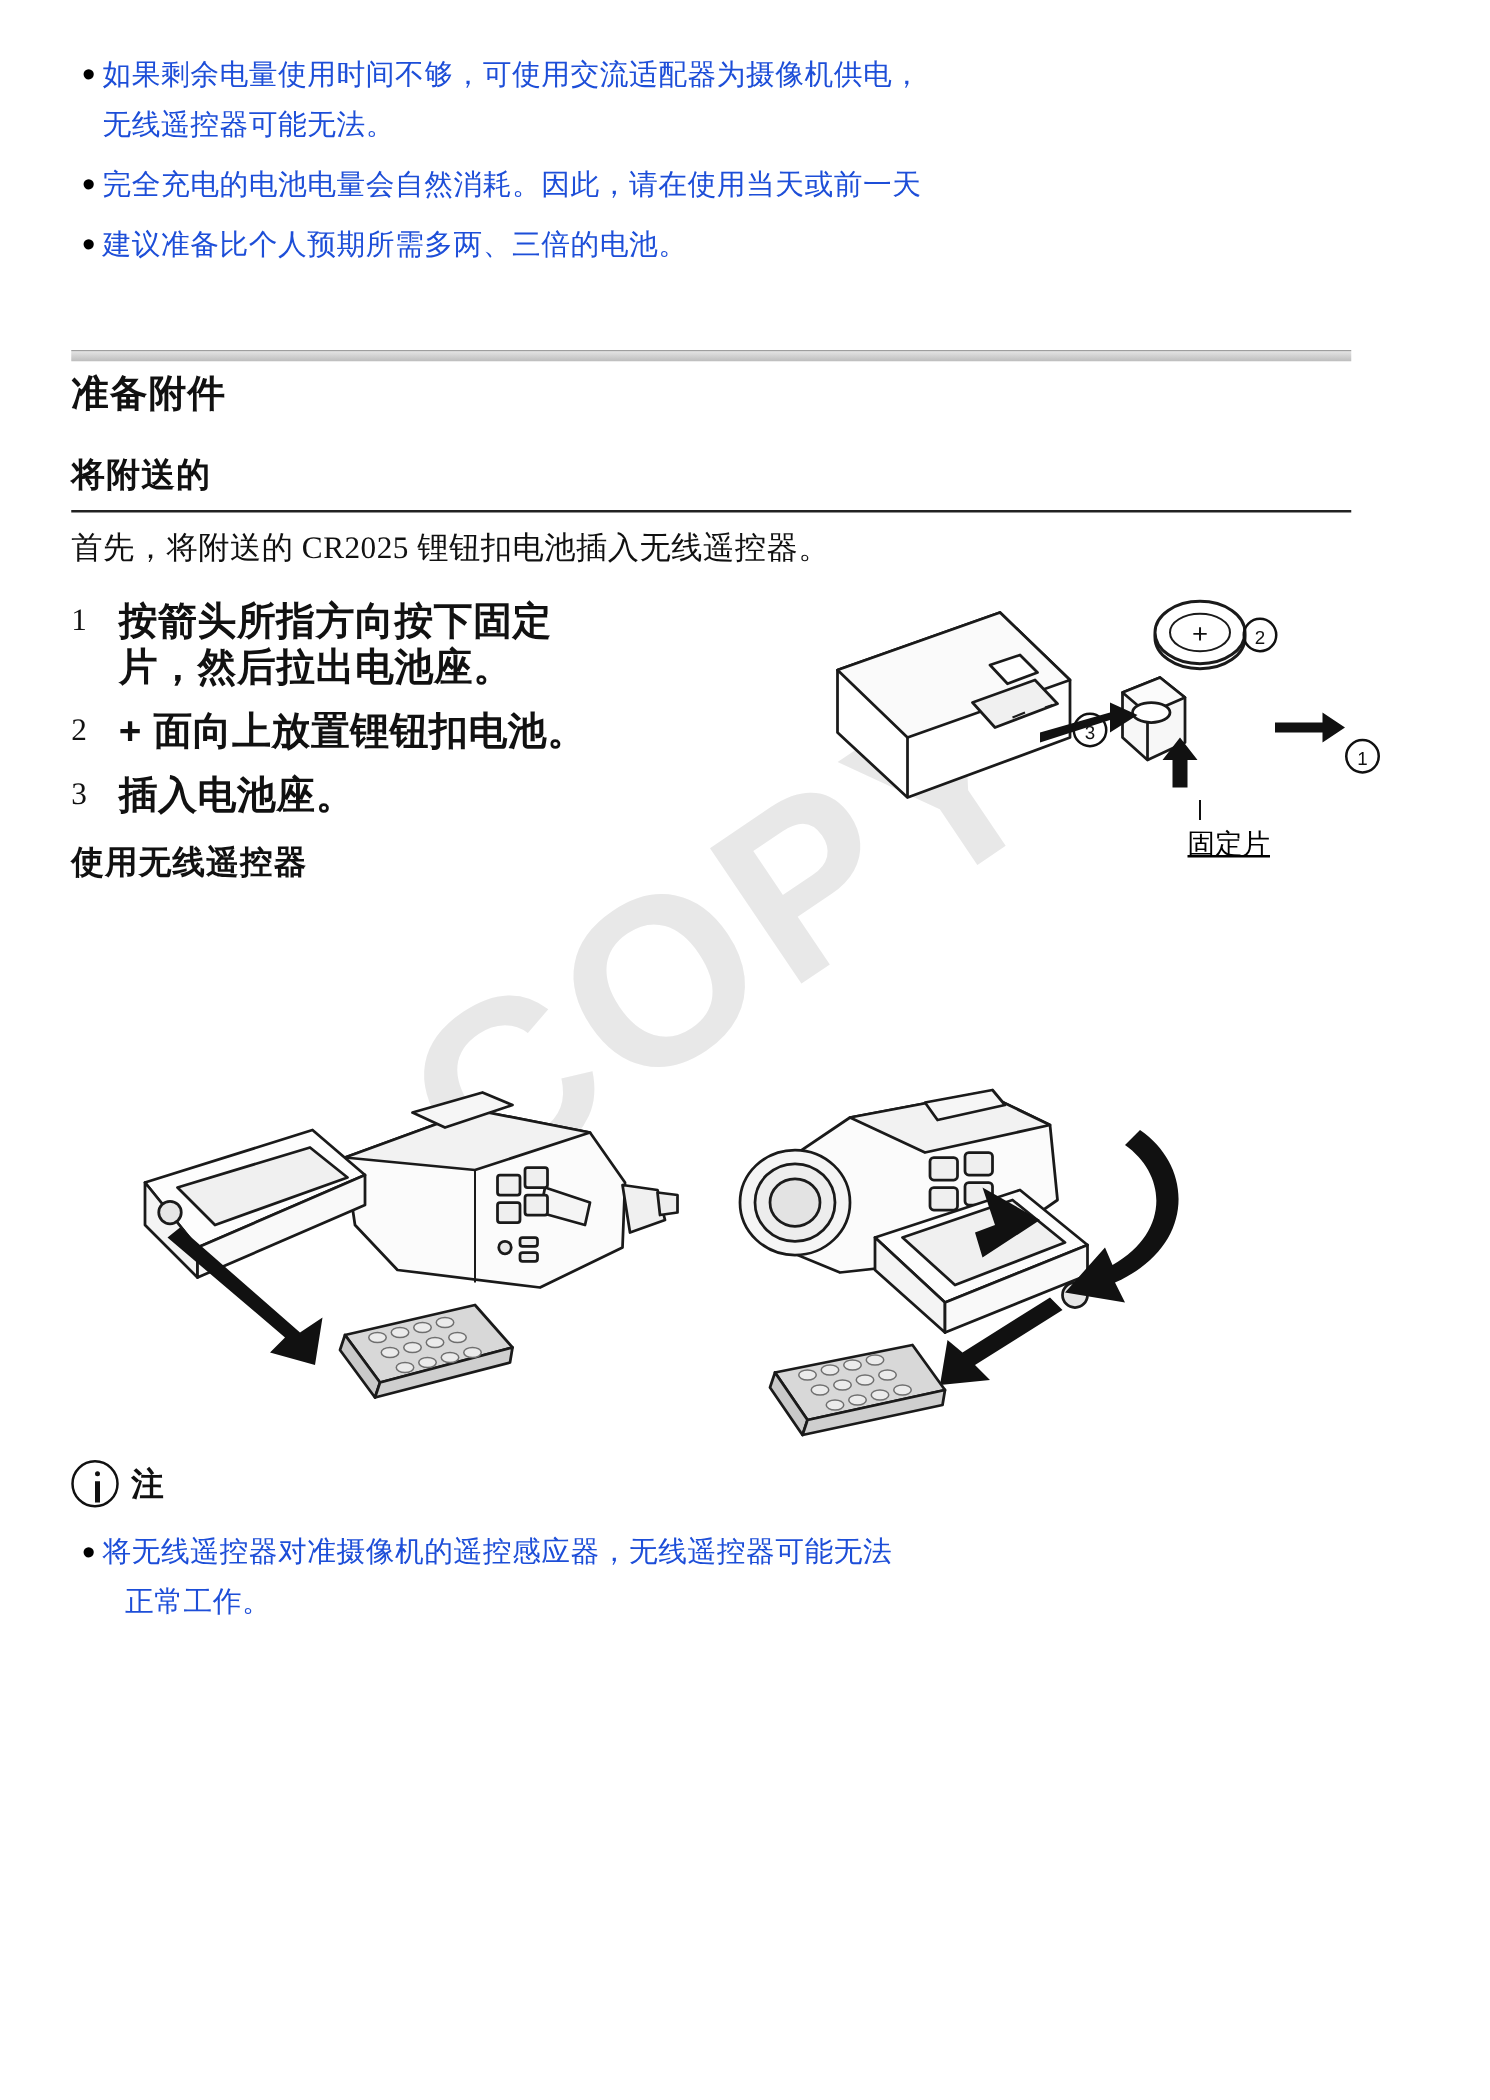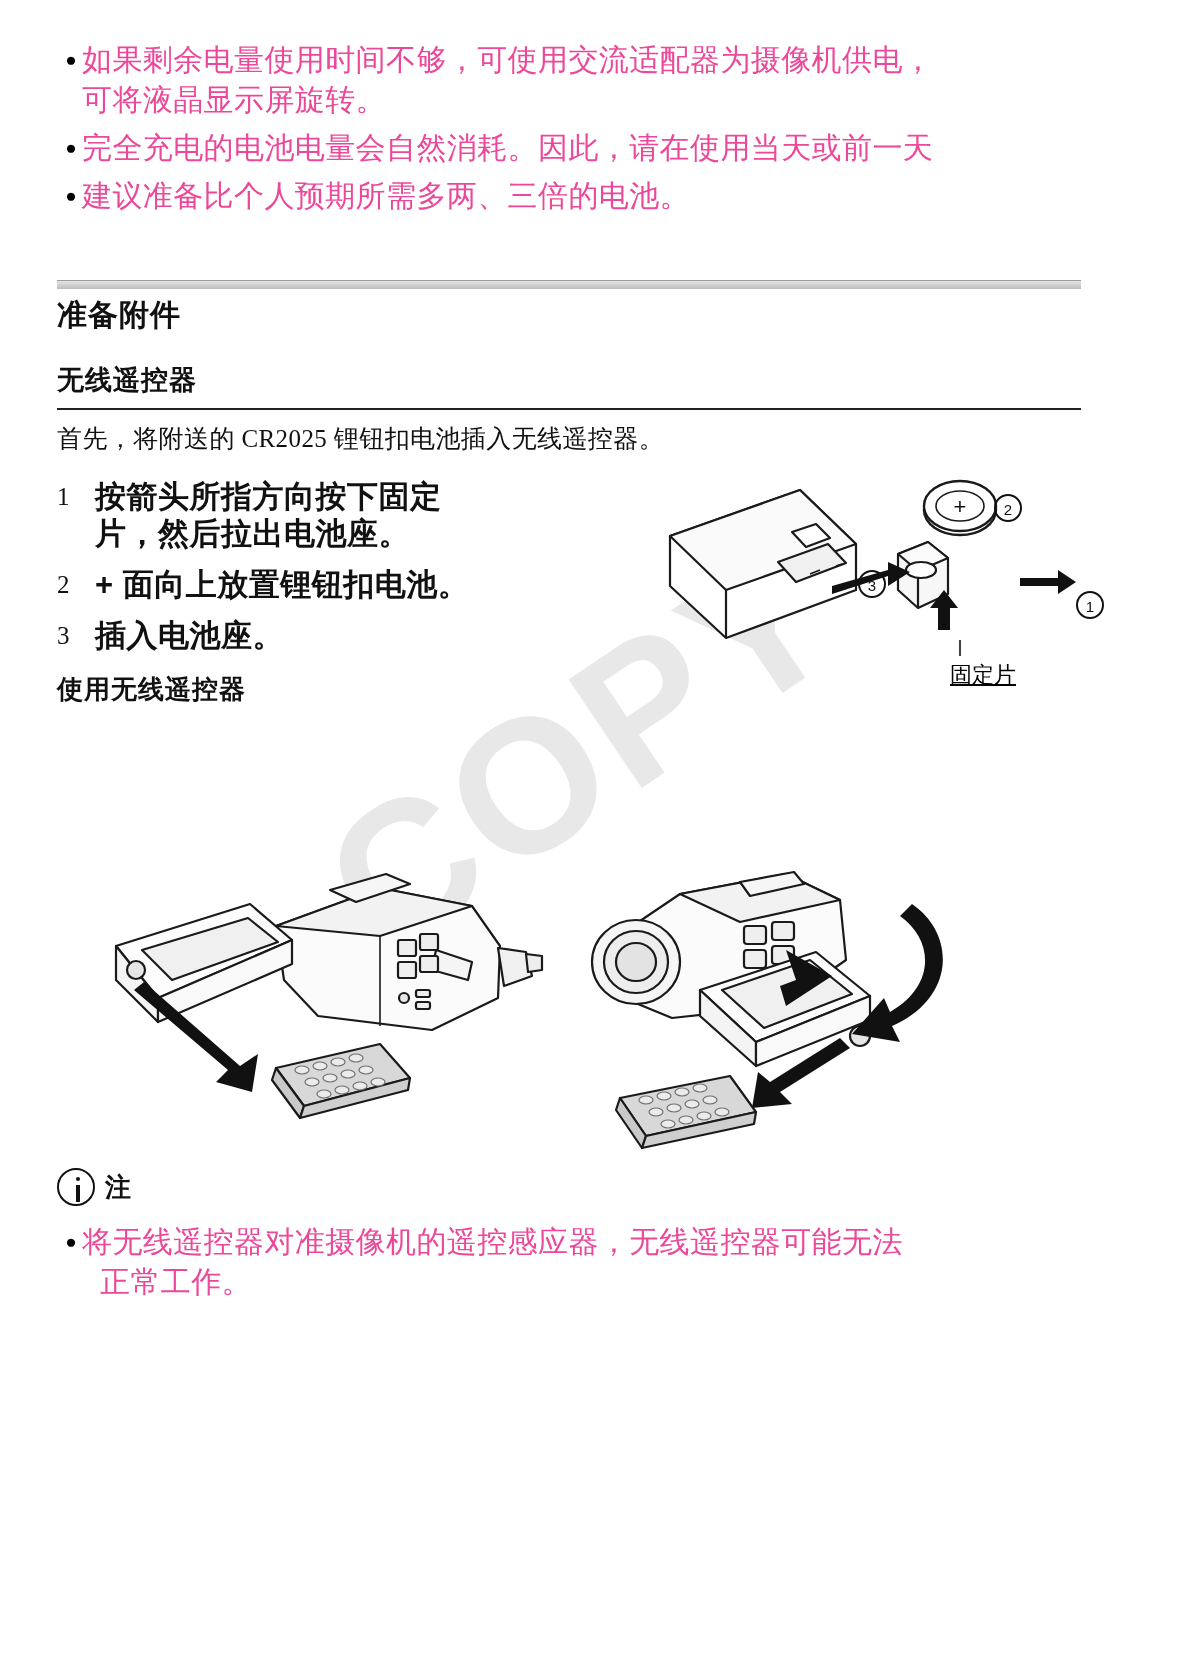--- a/index.html
+++ b/index.html
@@ -50,24 +50,24 @@
   }
   .bullet-dot {
     width: 22px;
     flex: 0 0 22px;
     text-align: center;
     font-size: 19px;
     line-height: 40px;
     color: #000;
   }
   .bullet-text {
-    font-size: 30px;
+    font-size: 23px;
     line-height: 40px;
     letter-spacing: 0.4px;
-    color: #ec4899;
+    color: #1d4ed8;
     flex: 1 1 auto;
   }
   .bullet-text .ind { display: block; }
   .bullet-text .ind2 { display: block; padding-left: 18px; }
 
   
   .sec-rule-top {
     position: absolute;
     left: 57px;
     top: 280px;
@@ -233,21 +233,21 @@
   <div class="watermark">COPY</div>
 
   <div class="content">
 
     <div class="top-list">
 
       <div class="bullet-row">
         <div class="bullet-dot">●</div>
         <div class="bullet-text">
           <span class="ind">如果剩余电量使用时间不够，可使用交流适配器为摄像机供电，</span>
-          <span class="ind">可将液晶显示屏旋转。</span>
+          <span class="ind">无线遥控器可能无法。</span>
         </div>
       </div>
 
       <div class="bullet-row">
         <div class="bullet-dot">●</div>
         <div class="bullet-text">
           <span class="ind">完全充电的电池电量会自然消耗。因此，请在使用当天或前一天</span>
         </div>
       </div>
 
@@ -256,21 +256,21 @@
         <div class="bullet-text">
           <span class="ind">建议准备比个人预期所需多两、三倍的电池。</span>
         </div>
       </div>
 
     </div>
 
     <div class="sec-rule-top"></div>
     <div class="sec-title">准备附件</div>
 
-    <div class="sub-title">无线遥控器</div>
+    <div class="sub-title">将附送的</div>
     <div class="sub-rule"></div>
 
     <div class="para p-first">首先，将附送的 CR2025 锂钮扣电池插入无线遥控器。</div>
 
     <div class="steps">
 
       <div class="step">
         <div class="step-num">1</div>
         <div class="step-body">
           <span class="l2">按箭头所指方向按下固定</span>

